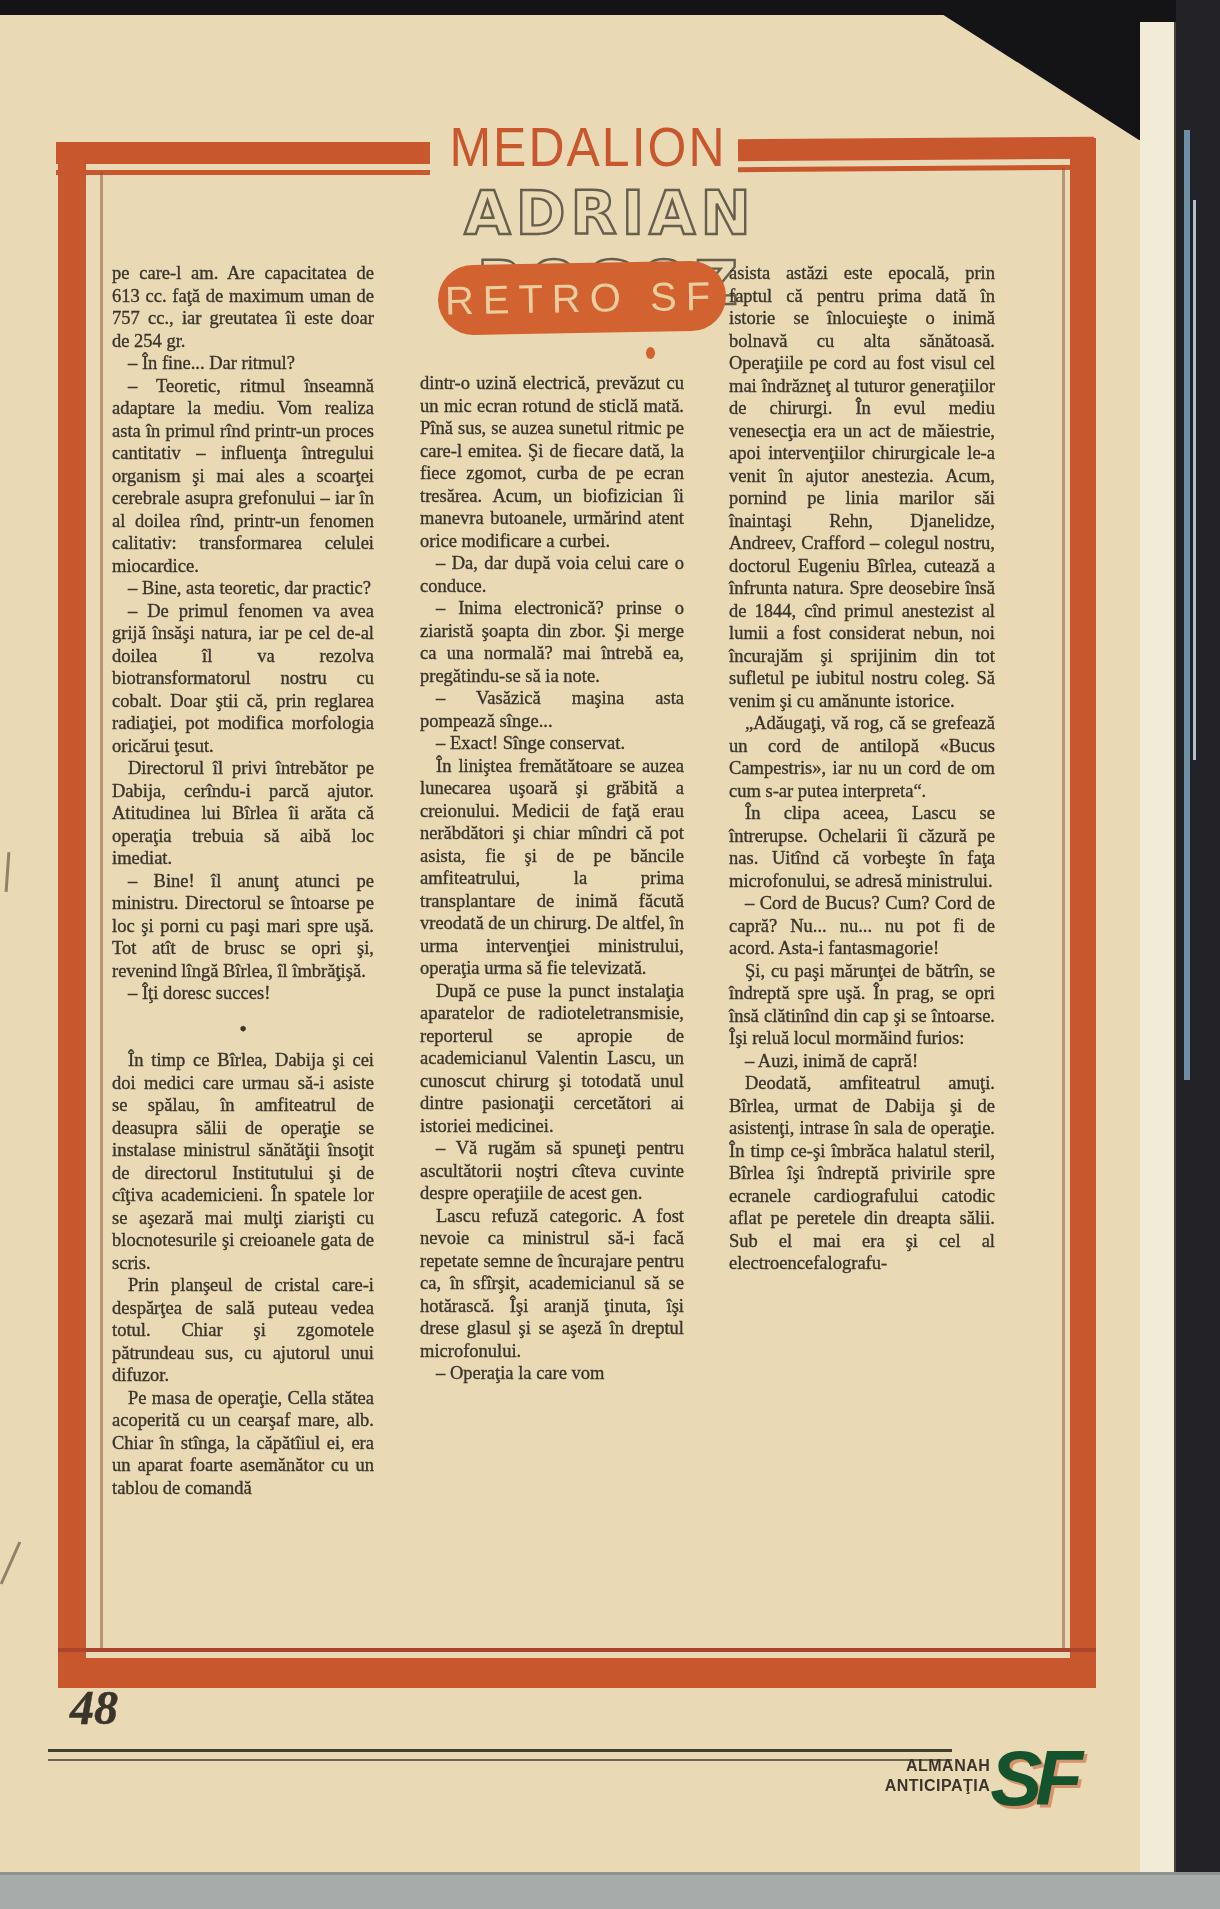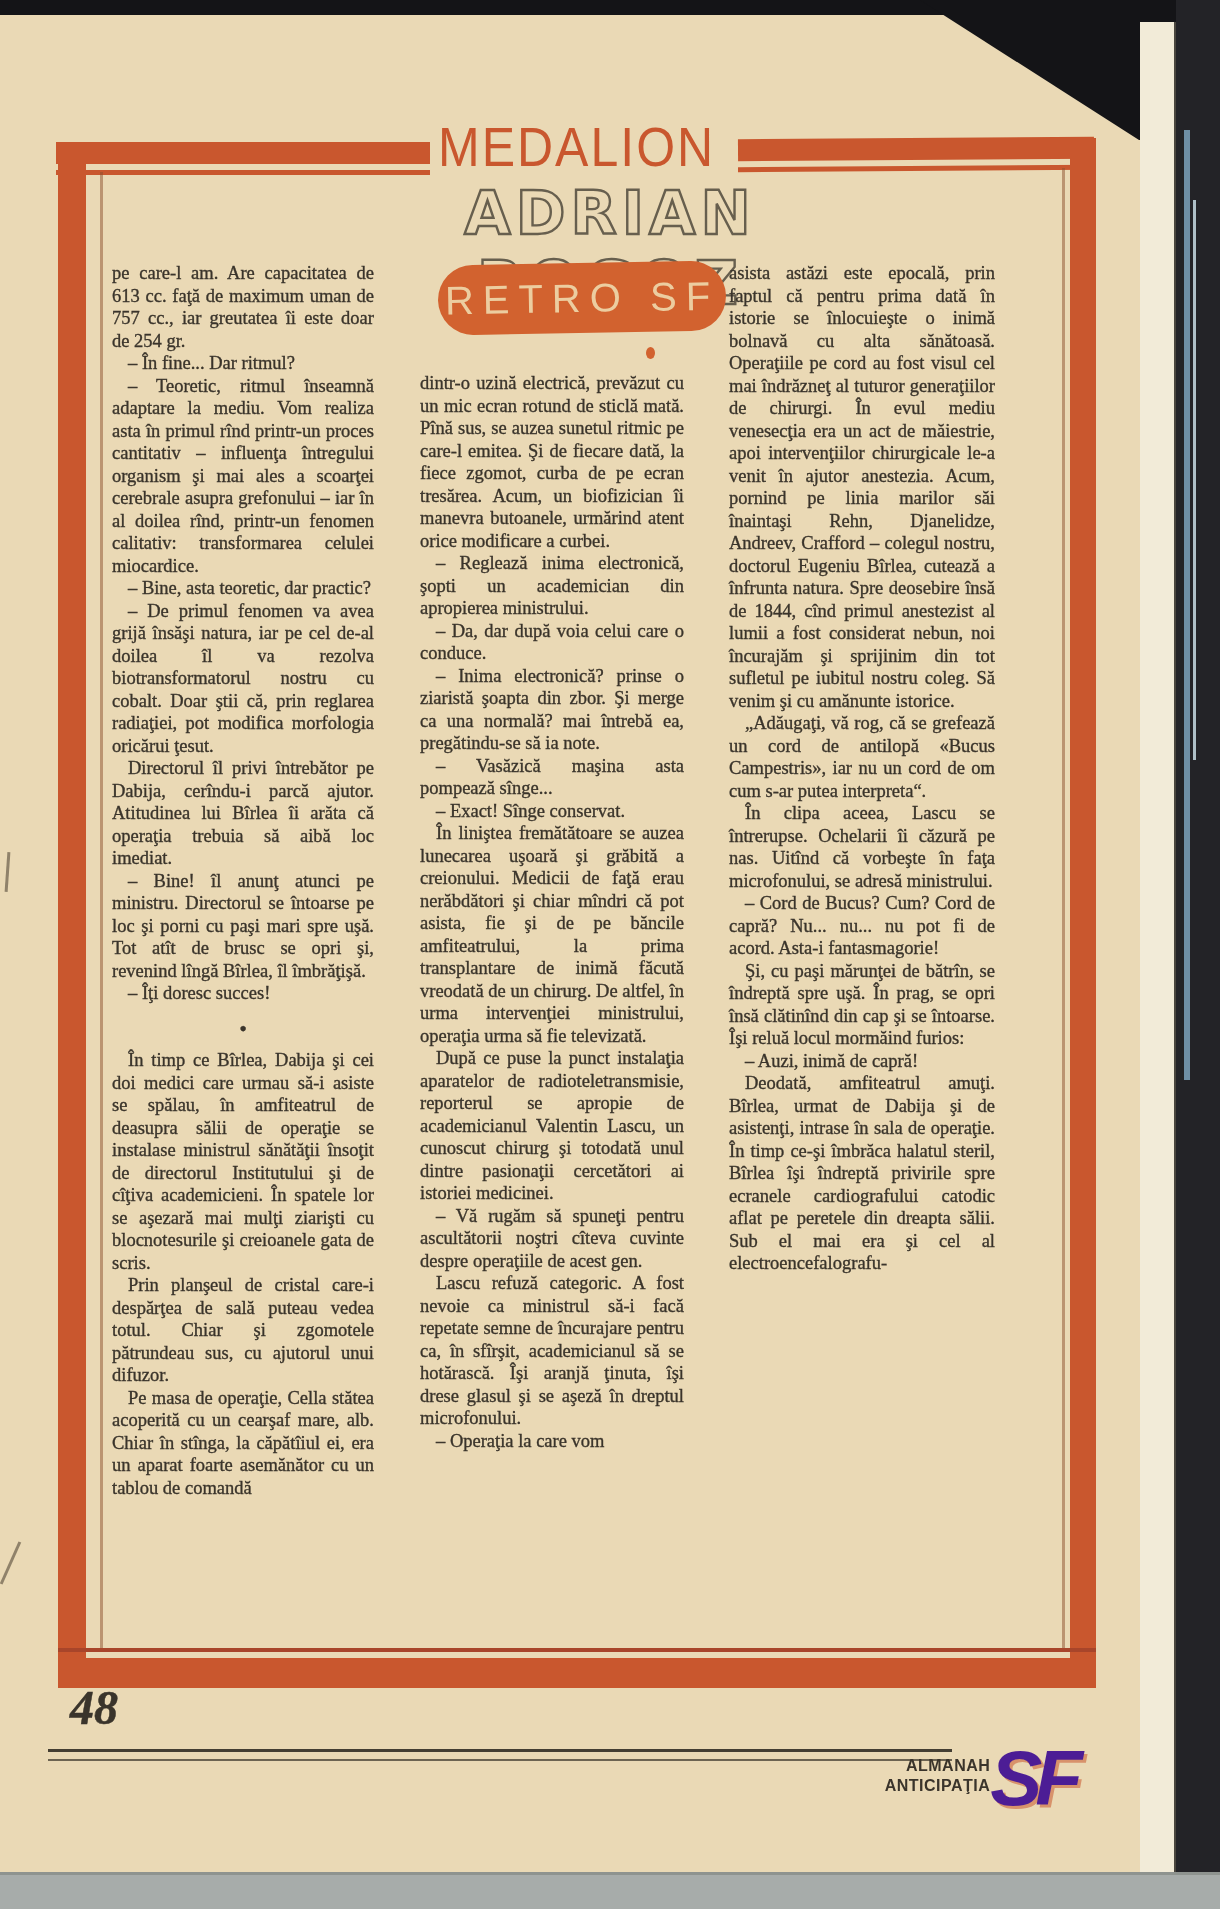--- a/index.html
+++ b/index.html
@@ -28,21 +28,21 @@
   .t-bar-right{left:738px;top:138px;width:356px;height:22px;transform:rotate(-.4deg);}
   .t-line-left{left:56px;top:170px;width:374px;height:5px;}
   .t-line-right{left:738px;top:166px;width:356px;height:5px;transform:rotate(-.4deg);}
   .v-bar-left{left:58px;top:142px;width:28px;height:1546px;}
   .v-line-left{left:100px;top:172px;width:3px;height:1478px;background:rgba(140,80,45,.5);}
   .v-bar-right{left:1070px;top:138px;width:26px;height:1550px;}
   .v-line-right{left:1062px;top:168px;width:3px;height:1482px;background:rgba(140,80,45,.5);}
   .b-line{left:58px;top:1648px;width:1038px;height:4px;background:#a8452a;}
   .b-bar{left:58px;top:1658px;width:1038px;height:30px;}
   
-  .masthead{position:absolute;left:438px;top:118px;width:300px;
+  .masthead{position:absolute;left:438px;top:118px;width:300px;text-align:center;
         font-family:"Liberation Sans", sans-serif;color:var(--accent);}
   .masthead span{display:inline-block;font-size:50px;font-weight:500;letter-spacing:2px;transform:scaleY(1.12);}
   .author{position:absolute;left:310px;top:178px;width:600px;text-align:center;
         font-family:"DejaVu Sans", sans-serif;font-weight:700;font-size:60px;letter-spacing:5px;word-spacing:24px;
         color:#675f4e;}
   @supports ((-webkit-text-stroke:2px #675f4e)){
     .author{-webkit-text-stroke:2.4px #675f4e;color:transparent;}
   }
   .badge{position:absolute;left:438px;top:263px;width:288px;height:70px;border-radius:36px;
         background:var(--pill);display:flex;align-items:center;justify-content:center;transform:rotate(-1deg);}
@@ -59,21 +59,21 @@
   .col3{left:729px;top:262px;width:266px;}
   
   .pageno{position:absolute;left:70px;top:1680px;font-size:48px;font-weight:700;font-style:italic;
         -webkit-text-stroke:.5px var(--ink);}
   .footrule{position:absolute;left:48px;top:1749px;width:904px;height:7px;
         border-top:3px solid rgba(40,35,28,.85);border-bottom:2px solid rgba(40,35,28,.65);}
   .footer-logo{position:absolute;left:850px;top:1742px;width:226px;display:flex;align-items:flex-start;
         justify-content:flex-end;gap:0;font-family:"Liberation Sans", sans-serif;}
   .alm{text-align:right;font-weight:700;font-size:16px;line-height:20px;letter-spacing:.5px;margin-top:14px;}
   .sf{font-size:78px;line-height:72px;font-weight:700;font-style:italic;letter-spacing:-7px;
-        color:#4c1d95;text-shadow:3px 3px 0 rgba(201,87,46,.55);}
+        color:#14532d;text-shadow:3px 3px 0 rgba(201,87,46,.55);}
 </style>
 </head>
 <body>
 
 <div class="scan">
 
   <div class="bar t-bar-left"></div>
   <div class="bar t-bar-right"></div>
   <div class="bar t-line-left"></div>
   <div class="bar t-line-right"></div>
@@ -100,21 +100,20 @@
       <p class="indent">Directorul îl privi întrebător pe Dabija, cerîndu-i parcă ajutor. Atitudinea lui Bîrlea îi arăta că operaţia trebuia să aibă loc imediat.</p>
       <p class="indent">– Bine! îl anunţ atunci pe ministru. Directorul se întoarse pe loc şi porni cu paşi mari spre uşă. Tot atît de brusc se opri şi, revenind lîngă Bîrlea, îl îmbrăţişă.</p>
       <p class="indent">– Îţi doresc succes!</p>
       <p class="dot">●</p>
       <p class="indent">În timp ce Bîrlea, Dabija şi cei doi medici care urmau să-i asiste se spălau, în amfiteatrul de deasupra sălii de operaţie se instalase ministrul sănătăţii însoţit de directorul Institutului şi de cîţiva academicieni. În spatele lor se aşezară mai mulţi ziarişti cu blocnotesurile şi creioanele gata de scris.</p>
       <p class="indent">Prin planşeul de cristal care-i despărţea de sală puteau vedea totul. Chiar şi zgomotele pătrundeau sus, cu ajutorul unui difuzor.</p>
       <p class="indent">Pe masa de operaţie, Cella stătea acoperită cu un cearşaf mare, alb. Chiar în stînga, la căpătîiul ei, era un aparat foarte asemănător cu un tablou de comandă</p>
     </div>
   <div class="col col2">
       <p class="flush">dintr-o uzină electrică, prevăzut cu un mic ecran rotund de sticlă mată. Pînă sus, se auzea sunetul ritmic pe care-l emitea. Şi de fiecare dată, la fiece zgomot, curba de pe ecran tresărea. Acum, un biofizician îi manevra butoanele, urmărind atent orice modificare a curbei.</p>
-      <p class="indent">– Reglează inima electronică, şopti un academician din apropierea ministrului.</p>
       <p class="indent">– Da, dar după voia celui care o conduce.</p>
       <p class="indent">– Inima electronică? prinse o ziaristă şoapta din zbor. Şi merge ca una normală? mai întrebă ea, pregătindu-se să ia note.</p>
       <p class="indent">– Vasăzică maşina asta pompează sînge...</p>
       <p class="indent">– Exact! Sînge conservat.</p>
       <p class="indent">În liniştea fremătătoare se auzea lunecarea uşoară şi grăbită a creionului. Medicii de faţă erau nerăbdători şi chiar mîndri că pot asista, fie şi de pe băncile amfiteatrului, la prima transplantare de inimă făcută vreodată de un chirurg. De altfel, în urma intervenţiei ministrului, operaţia urma să fie televizată.</p>
       <p class="indent">După ce puse la punct instalaţia aparatelor de radioteletransmisie, reporterul se apropie de academicianul Valentin Lascu, un cunoscut chirurg şi totodată unul dintre pasionaţii cercetători ai istoriei medicinei.</p>
       <p class="indent">– Vă rugăm să spuneţi pentru ascultătorii noştri cîteva cuvinte despre operaţiile de acest gen.</p>
       <p class="indent">Lascu refuză categoric. A fost nevoie ca ministrul să-i facă repetate semne de încurajare pentru ca, în sfîrşit, academicianul să se hotărască. Îşi aranjă ţinuta, îşi drese glasul şi se aşeză în dreptul microfonului.</p>
       <p class="indent">– Operaţia la care vom</p>
     </div>

